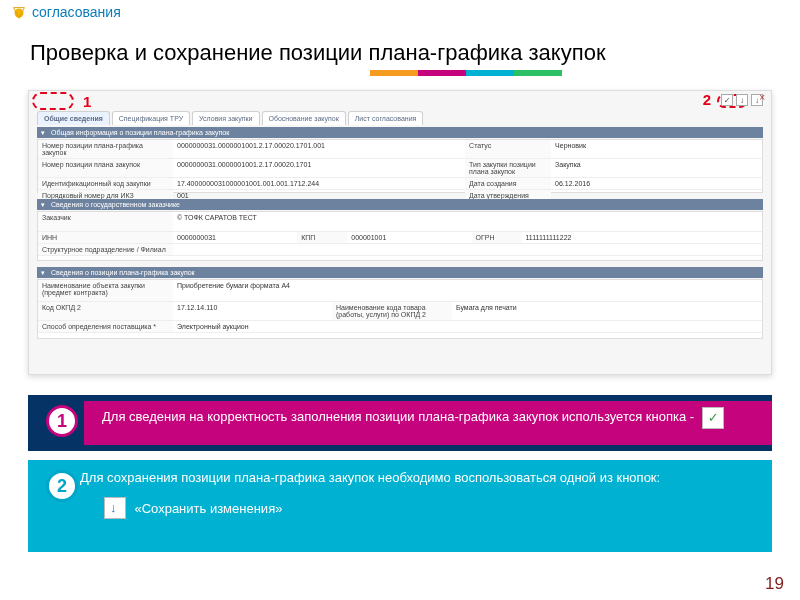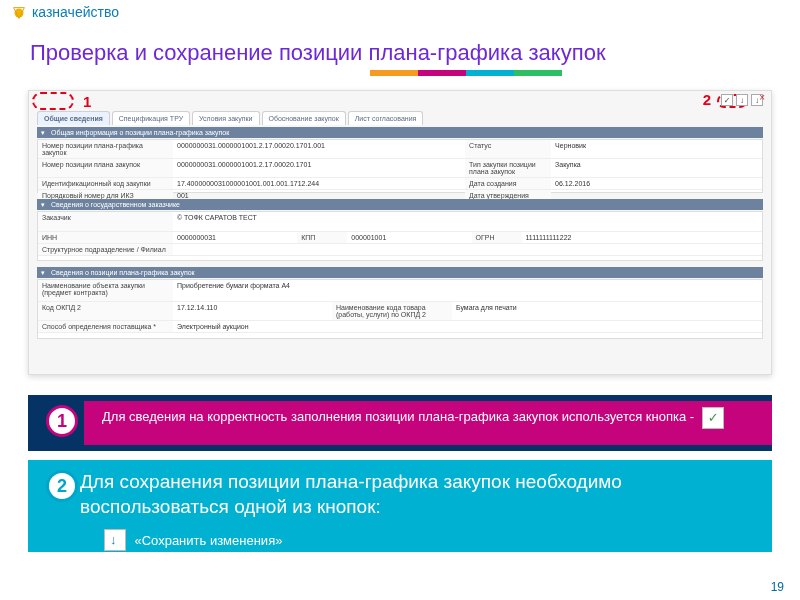--- a/index.html
+++ b/index.html
@@ -1,19 +1,19 @@
 <!DOCTYPE html>
 <html><head>
 <meta charset="utf-8">
 <style>
   *{box-sizing:border-box;margin:0;padding:0;font-family:Arial,Helvetica,sans-serif}
   body{width:800px;height:600px;background:#fff;position:relative;overflow:hidden}
   .site-header{position:absolute;top:4px;left:10px;color:#0a7db9;font-size:14px}
   .logo{display:inline-block;width:18px;height:18px;vertical-align:middle}
-  .title{position:absolute;top:40px;left:30px;color:#6d28d9;font-size:22px;font-weight:400}
+  .title{position:absolute;top:40px;left:30px;color:#000000;font-size:22px;font-weight:400}
   .color-bar{position:absolute;top:70px;left:370px;height:6px;display:flex}
   .color-bar span{width:48px;height:6px;display:inline-block}
   .c-orange{background:#f59b1f}.c-magenta{background:#c4037d}.c-cyan{background:#00b1d1}.c-green{background:#2cbf63}
   .screen{position:absolute;top:90px;left:28px;width:744px;height:285px;border:1px solid #ddd;box-shadow:0 2px 6px rgba(0,0,0,.15);background:#f6f6f6;font-size:7px;color:#444}
   .marker{position:absolute;border:2px dashed #e3001b;border-radius:12px}
   .mnum{position:absolute;color:#e3001b;font-size:15px;font-weight:bold}
   .tabs{position:absolute;top:20px;left:8px;display:flex;gap:2px}
   .tab{background:#fff;border:1px solid #d0d0d0;border-bottom:none;padding:3px 6px;color:#5b6b84;font-size:7px;border-radius:3px 3px 0 0;cursor:pointer}
   .tab.sel{background:#eaf2ff;font-weight:bold}
   .close-x{position:absolute;top:1px;right:6px;color:#c33;font-size:10px;cursor:pointer}
@@ -24,42 +24,42 @@
   .lbl{width:135px;padding:2px 4px;color:#444;background:#fafafa}
   .val{flex:1;padding:2px 4px;color:#333}
   .lbl2{width:86px;padding:2px 4px;color:#444;background:#fafafa}
   .top-icons{position:absolute;top:3px;right:8px;display:flex;gap:3px}
   .ic{width:12px;height:12px;border:1px solid #aaa;display:flex;align-items:center;justify-content:center;background:#fff;font-size:8px;cursor:pointer}
 
   .panel{position:absolute;left:28px;width:744px;color:#fff}
   .panel1{top:395px;background:#053366;height:56px}
   .panel1 .stripe{position:absolute;top:6px;left:56px;right:0;bottom:6px;background:#c4037d;padding:6px 18px;font-size:13px;line-height:1.3}
   .panel2{top:460px;background:#00b1d1;height:92px}
-  .panel2 .txt{padding:10px 18px 4px 52px;font-size:19px;line-height:1.3}
+  .panel2 .txt{padding:10px 18px 4px 52px;font-size:13px;line-height:1.3}
   .panel2 .btns{display:flex;gap:28px;padding:6px 18px 10px 72px}
   .circle{position:absolute;left:18px;top:10px;width:32px;height:32px;border-radius:50%;background:#fff;display:flex;align-items:center;justify-content:center;font-size:18px;font-weight:bold}
   .panel1 .circle{color:#c4037d;border:3px solid #c4037d}
   .panel2 .circle{color:#00a5ca;border:3px solid #00a5ca}
   .inline-ic{display:inline-block;width:22px;height:22px;background:#fff;border:1px solid #bbb;vertical-align:middle;margin:0 4px;position:relative}
   .inline-ic:before{content:"✓";color:#3a9b43;position:absolute;left:5px;top:2px;font-size:13px}
   .save-ic:before{content:"↓";color:#1f79c0;font-weight:bold}
   .btn-text{font-size:13px;color:#fff;vertical-align:middle}
-  .pagenum{position:absolute;bottom:6px;right:16px;color:#0369a1;font-size:12px}
+  .pagenum{position:absolute;bottom:6px;right:16px;color:#7f1d1d;font-size:17px}
 </style>
 </head>
 <body>
 
 <div class="site-header">
   <span class="logo">
     <svg viewBox="0 0 20 20">
         <circle cx="10" cy="10" r="5" fill="#f2b200"></circle>
         <path d="M4 4 L16 4 L10 16 Z" fill="none" stroke="#e09a00" stroke-width="1"></path>
       </svg>
   </span>
-  <span>казначейство</span>
+  <span>согласования</span>
 </div>
 
 <div class="title">Проверка и сохранение позиции плана-графика закупок</div>
 <div class="color-bar">
   <span class="c-orange"></span>
     <span class="c-magenta"></span>
     <span class="c-cyan"></span>
     <span class="c-green"></span>
 </div>
 

